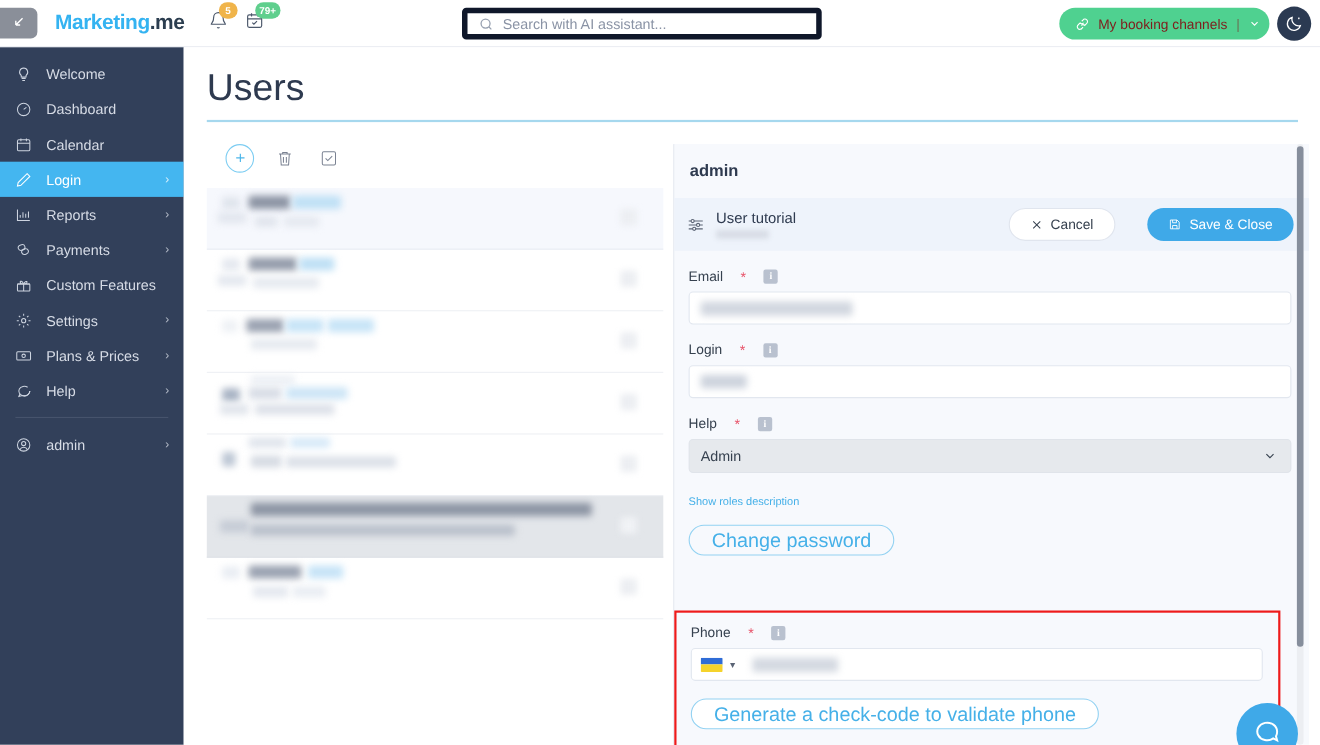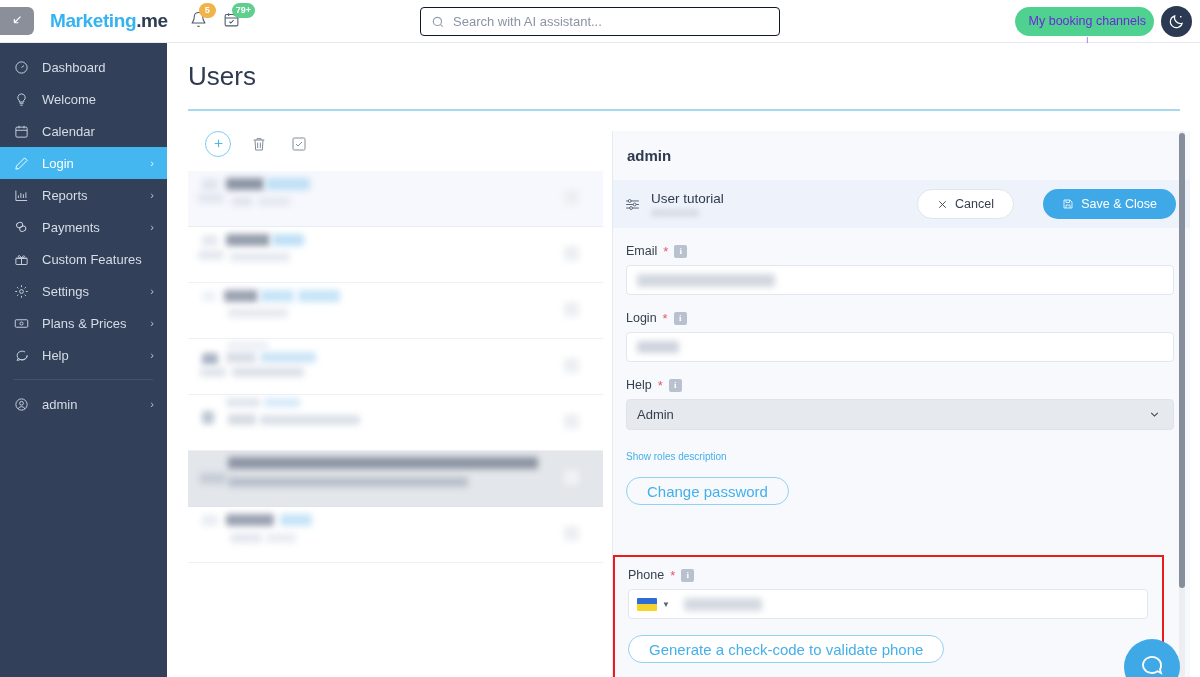--- a/index.html
+++ b/index.html
@@ -36,39 +36,38 @@
     min-width: 17px; height: 15px; padding: 0 4px;
     border-radius: 9px; color: #fff; font-size: 9px;
     display: flex; align-items: center; justify-content: center;
     font-weight: bold;
   }
   .badge.orange { background: #f0b44a; }
   .badge.green { background: #5fcf8d; }
 
   .ai-search {
     position: absolute; left: 420px; top: 7px;
-    width: 360px; height: 29px;
-    border: 1px solid #0f172a; border-radius: 4px;
+    width: 327px; height: 29px;
+    border: 5px solid #0f172a; border-radius: 4px;
     background: #fff; display: flex; align-items: center;
     padding: 0 10px; gap: 8px;
   }
   .ai-search input {
     border: none; outline: none; flex: 1;
     font-size: 13px; color: #5b6475;
     font-family: "Liberation Sans", sans-serif; background: transparent;
   }
   .ai-search input::placeholder { color: #8a93a5; }
 
   .booking-btn {
     position: absolute; right: 46px; top: 7px; height: 29px;
-    background: #4fd190; border-radius: 15px; color: #6d28d9;
+    background: #4fd190; border-radius: 15px; color: #7f1d1d;
     display: flex; align-items: center; gap: 7px;
     padding: 0 8px 0 14px; font-size: 12.5px; cursor: pointer;
     white-space: nowrap;
-    flex-direction: column;
   }
   .booking-btn .sep { opacity: .55; margin: 0 1px; }
   .moon-btn {
     position: absolute; right: 8px; top: 6px;
     width: 31px; height: 31px; border-radius: 50%;
     background: #2b3a52; color: #fff;
     display: flex; align-items: center; justify-content: center; cursor: pointer;
   }
 
   
@@ -99,21 +98,21 @@
   .main {
     position: absolute; top: 43px; left: 167px;
     width: 1033px; height: 634px; background: #fff;
   }
   .page-head {
     position: relative; height: 68px;
     border-bottom: 2px solid #a6d8ee; margin: 0 20px 0 21px;
   }
   .page-title {
     position: absolute; left: 0; top: 18px;
-    font-size: 26px; color: #2e3a4f; font-weight: normal;
+    font-size: 34px; color: #2e3a4f; font-weight: normal;
   }
   .video-tutorial {
     position: absolute; right: 0; top: 18px;
     height: 28px; background: #f2f5fa; border-radius: 14px;
     display: flex; align-items: center; gap: 7px;
     padding: 0 16px; font-size: 12px; color: #3c4759; cursor: pointer;
   }
 
   
   .list-col {
@@ -188,21 +187,21 @@
     position: absolute; right: 14px; top: 9px;
     height: 30px; padding: 0 19px; border-radius: 15px;
     background: #3fa9e8; color: #fff;
     display: flex; align-items: center; gap: 7px;
     font-size: 12.5px; cursor: pointer;
   }
 
   .form { padding: 16px 16px 0 13px; }
   .field { margin-bottom: 16px; }
   .f-label {
-    display: flex; align-items: center; gap: 6px;
+    display: flex; align-items: center; gap: 16px;
     font-size: 12.5px; color: #36414f; margin-bottom: 7px;
   }
   .req { color: #e8566c; font-size: 13px; line-height: 1; }
   .info-i {
     width: 13px; height: 13px; background: #b9c1cf; border-radius: 2px;
     color: #fff; font-size: 9px; font-weight: bold;
     display: flex; align-items: center; justify-content: center;
     font-family: "Liberation Serif", serif; cursor: pointer;
   }
   .f-input {
@@ -218,21 +217,21 @@
     padding: 0 12px 0 10px; font-size: 13px; color: #36414f; cursor: pointer;
   }
   .link-blue {
     color: #45b0e8; font-size: 10px; cursor: pointer;
     display: inline-block; margin-bottom: 15px;
   }
   .pill-outline {
     display: inline-flex; align-items: center; justify-content: center;
     height: 28px; padding: 0 20px; border-radius: 14px;
     border: 1px solid #93d2f2; color: #45b0e8;
-    font-size: 15px; cursor: pointer; background: #f7f9fd;
+    font-size: 18px; cursor: pointer; background: #f7f9fd;
   }
 
   .phone-box {
     position: absolute; left: 0; top: 424px;
     width: 551px; height: 154px;
     border: 2px solid #ee1b1b; background: #f7f9fd;
   }
   .phone-inner { padding: 11px 14px 0 13px; }
   .flag-sel {
     display: flex; align-items: center; gap: 5px;
@@ -320,34 +319,34 @@
   </div>
 </div>
 
 <div class="sidebar">
 
   <div style="height:8px"></div>
 
   <div class="nav-item">
     <span class="ic">
       <svg width="15" height="15" viewBox="0 0 24 24" fill="none" stroke="currentColor" stroke-width="1.5">
+          <path d="M9 18h6M10 21h4M12 3a6 6 0 00-3.5 10.8V16h7v-2.2A6 6 0 0012 3z"></path>
+        </svg>
+    </span>
+    <span class="lbl">Welcome</span>
+  </div>
+
+  <div class="nav-item">
+    <span class="ic">
+      <svg width="15" height="15" viewBox="0 0 24 24" fill="none" stroke="currentColor" stroke-width="1.5">
           <circle cx="12" cy="12" r="9"></circle>
           <path d="M12 12l4-3M8 13h.01M16 13h.01"></path>
         </svg>
     </span>
     <span class="lbl">Dashboard</span>
-  </div>
-
-  <div class="nav-item">
-    <span class="ic">
-      <svg width="15" height="15" viewBox="0 0 24 24" fill="none" stroke="currentColor" stroke-width="1.5">
-          <path d="M9 18h6M10 21h4M12 3a6 6 0 00-3.5 10.8V16h7v-2.2A6 6 0 0012 3z"></path>
-        </svg>
-    </span>
-    <span class="lbl">Welcome</span>
   </div>
 
   <div class="nav-item">
     <span class="ic">
       <svg width="15" height="15" viewBox="0 0 24 24" fill="none" stroke="currentColor" stroke-width="1.5">
           <rect x="3" y="5" width="18" height="16" rx="2"></rect>
           <path d="M3 10h18M8 3v4M16 3v4"></path>
         </svg>
     </span>
     <span class="lbl">Calendar</span>

